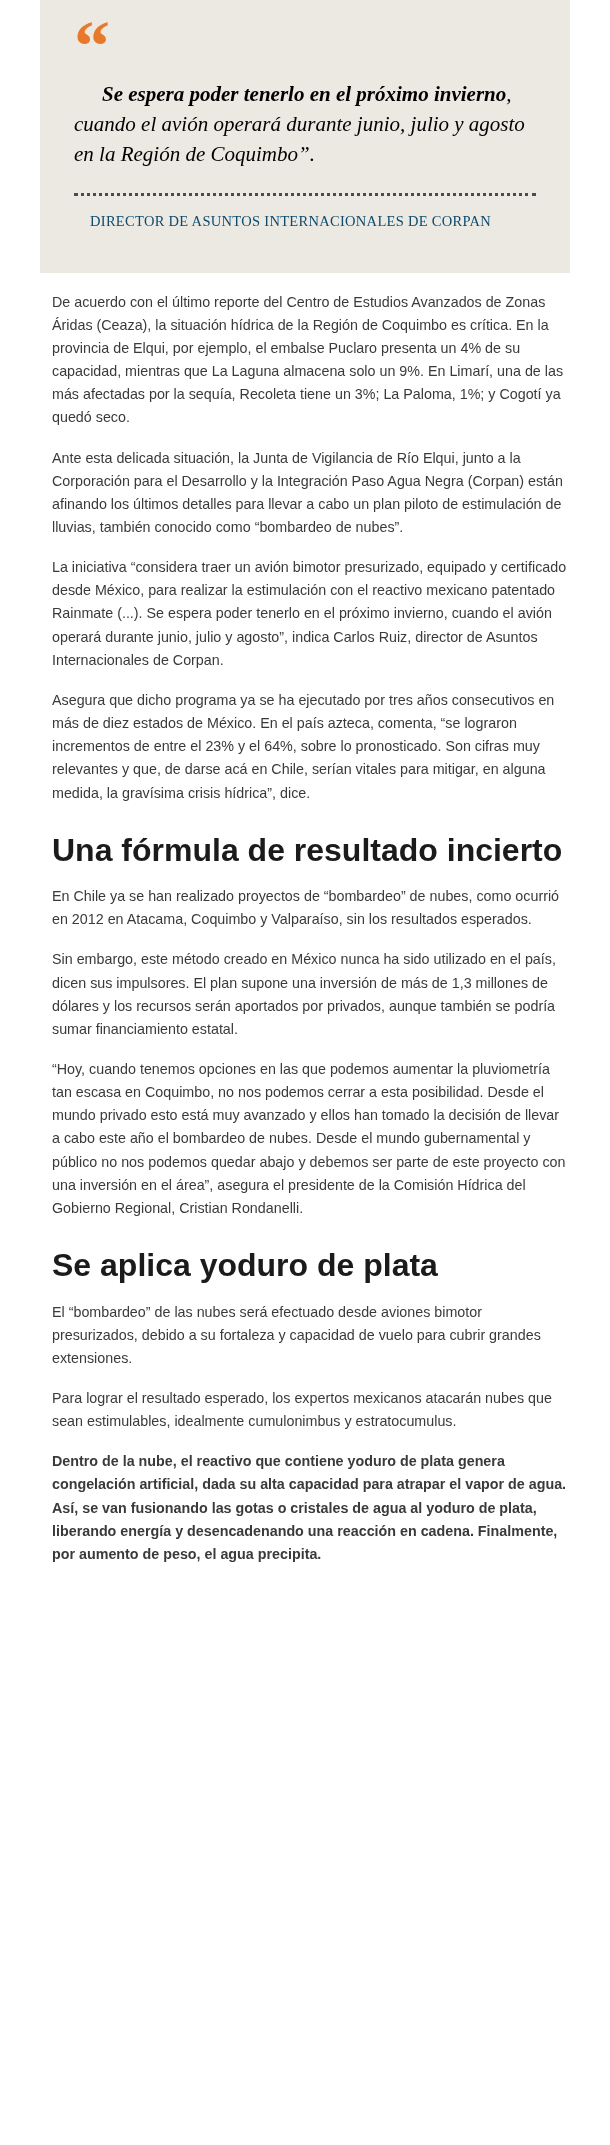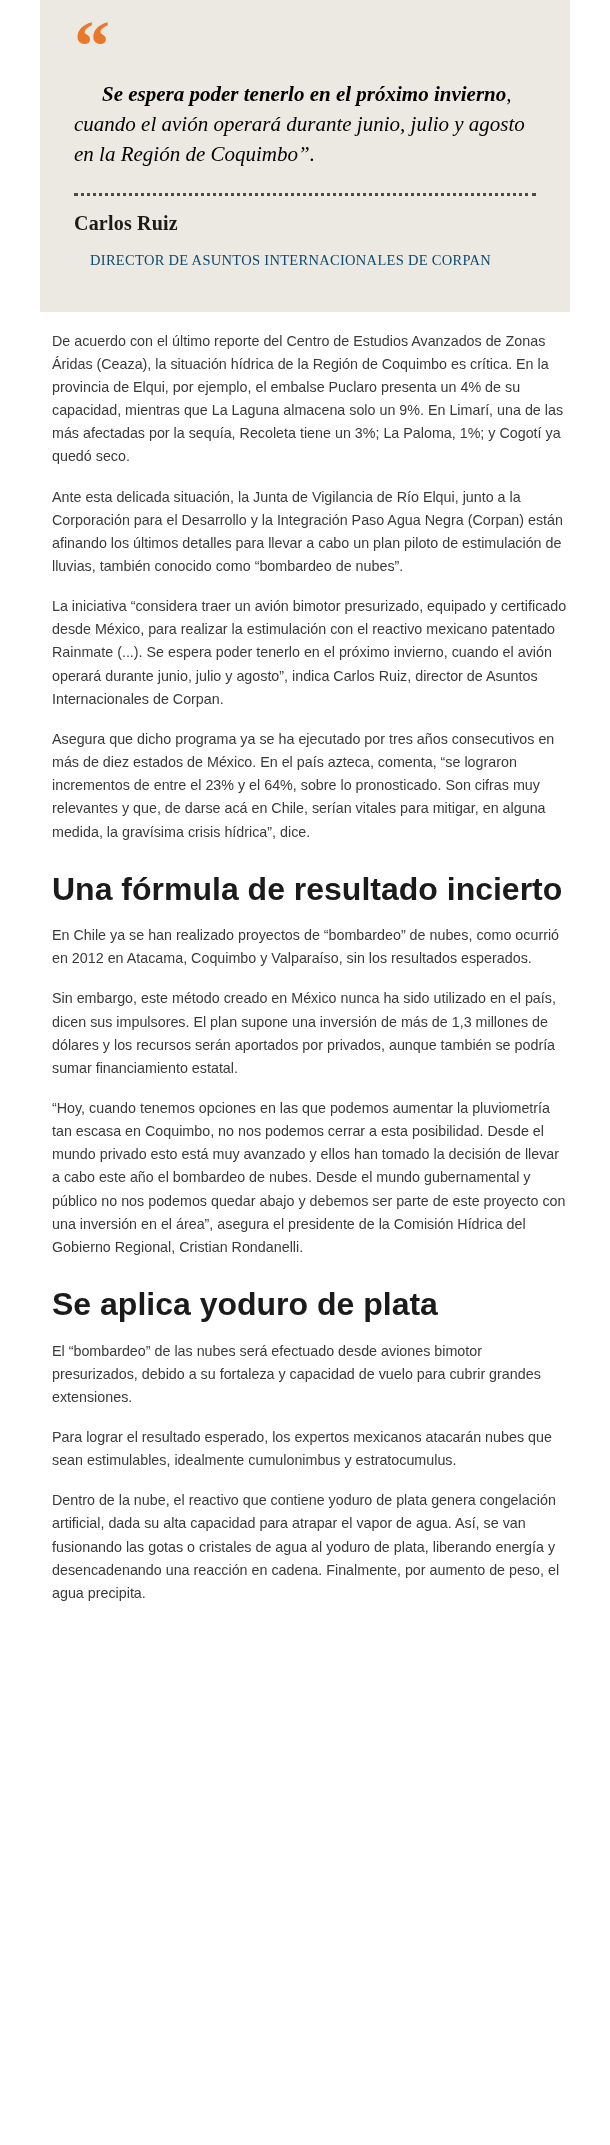--- a/index.html
+++ b/index.html
@@ -84,20 +84,21 @@
   .article p {
     font-family: "Liberation Sans", sans-serif;
     font-size: 14.3px;
     line-height: 1.62;
     color: #3a3a3a;
     margin: 0 0 17px 0;
     text-align: left;
   }
   .article p:last-child {
     margin-bottom: 16px;
+    font-weight: bold;
   }
   h2.section-head {
     font-family: Liberation Sans, sans-serif;
     font-size: 32px;
     font-weight: 700;
     color: #1b1b1b;
     margin: 26px 0 16px 0;
     line-height: 1.2;
   }
   h2.section-head.second {
@@ -105,21 +106,20 @@
 </style>
 </head>
 <body>
 
 <div class="page">
 
   <section class="quote-block">
     <span class="quote-mark">“</span>
     <p class="quote-text"><span class="bold-part">Se espera poder tenerlo en el próximo invierno</span><span>, cuando el avión operará durante junio, julio y agosto en la Región de Coquimbo”.</span></p>
     <div class="dotted-rule"></div>
-    <p class="quote-author">Carlos Ruiz</p>
     <p class="quote-role">DIRECTOR DE ASUNTOS INTERNACIONALES DE CORPAN</p>
   </section>
 
   <section class="article">
     <p>De acuerdo con el último reporte del Centro de Estudios Avanzados de Zonas Áridas (Ceaza), la situación hídrica de la Región de Coquimbo es crítica. En la provincia de Elqui, por ejemplo, el embalse Puclaro presenta un 4% de su capacidad, mientras que La Laguna almacena solo un 9%. En Limarí, una de las más afectadas por la sequía, Recoleta tiene un 3%; La Paloma, 1%; y Cogotí ya quedó seco.</p>
     <p>Ante esta delicada situación, la Junta de Vigilancia de Río Elqui, junto a la Corporación para el Desarrollo y la Integración Paso Agua Negra (Corpan) están afinando los últimos detalles para llevar a cabo un plan piloto de estimulación de lluvias, también conocido como “bombardeo de nubes”.</p>
     <p>La iniciativa “considera traer un avión bimotor presurizado, equipado y certificado desde México, para realizar la estimulación con el reactivo mexicano patentado Rainmate (...). Se espera poder tenerlo en el próximo invierno, cuando el avión operará durante junio, julio y agosto”, indica Carlos Ruiz, director de Asuntos Internacionales de Corpan.</p>
     <p>Asegura que dicho programa ya se ha ejecutado por tres años consecutivos en más de diez estados de México. En el país azteca, comenta, “se lograron incrementos de entre el 23% y el 64%, sobre lo pronosticado. Son cifras muy relevantes y que, de darse acá en Chile, serían vitales para mitigar, en alguna medida, la gravísima crisis hídrica”, dice.</p>
 
     <h2 class="section-head">Una fórmula de resultado incierto</h2>

